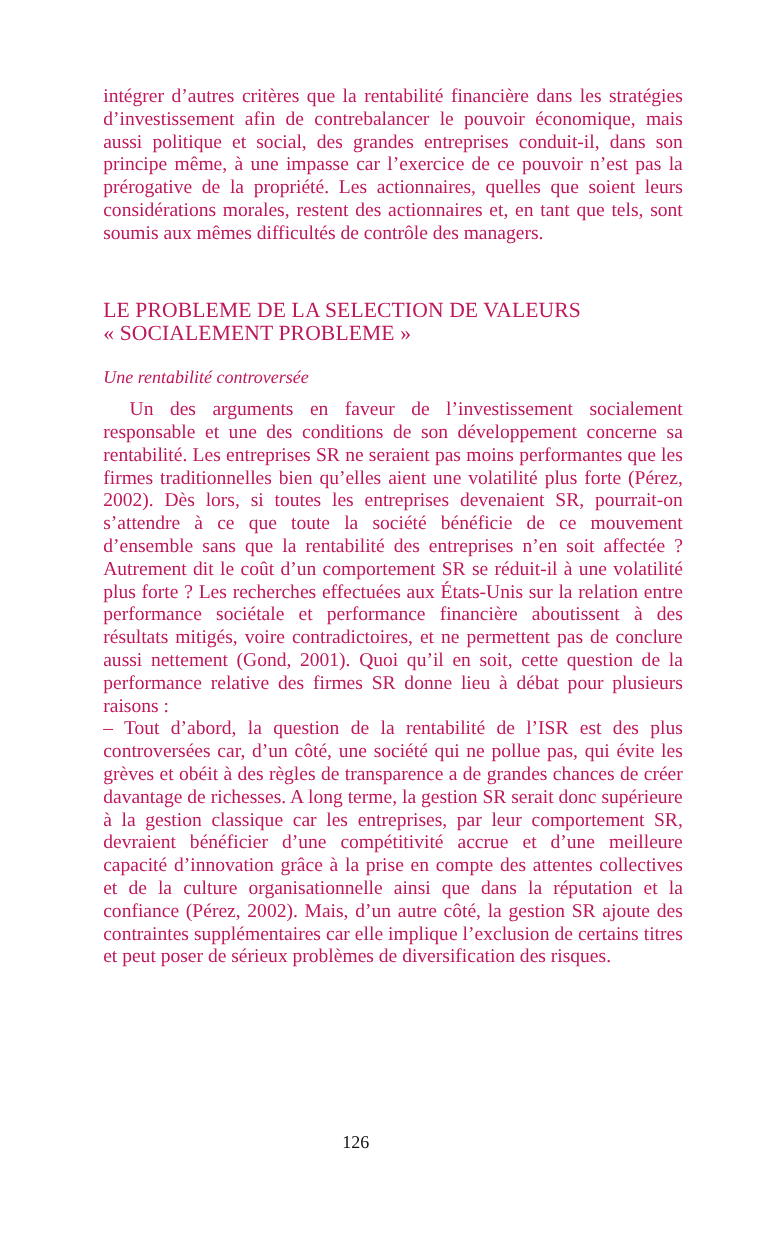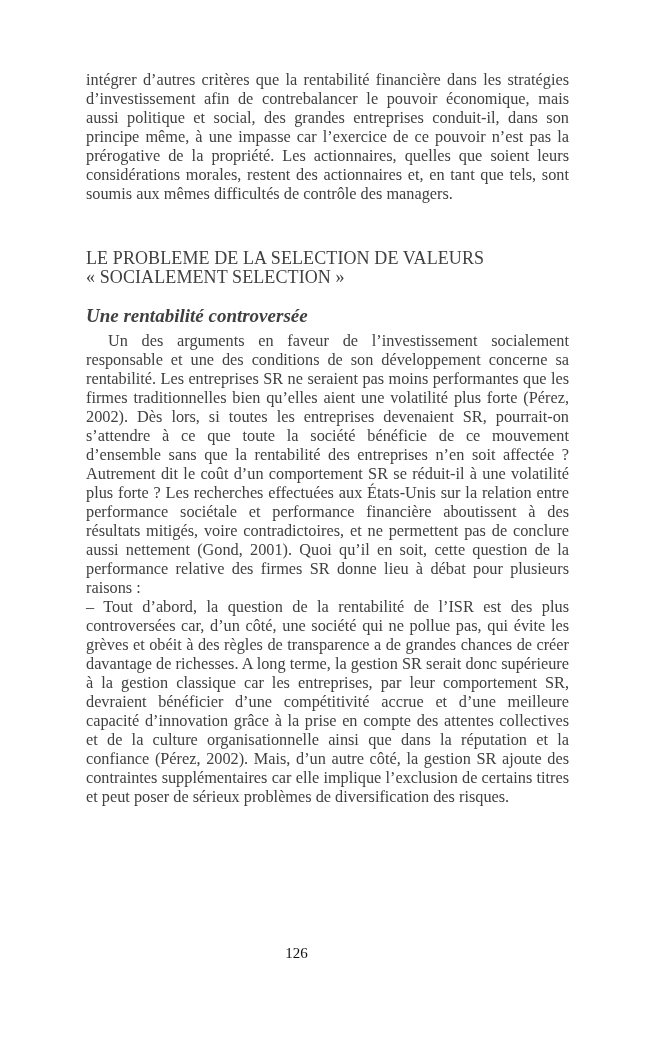--- a/index.html
+++ b/index.html
@@ -1,47 +1,47 @@
 <!DOCTYPE html>
 <html><head>
 <meta charset="utf-8">
 <style>
   html, body { margin: 0; padding: 0; background: #ffffff; }
   body { width: 650px; height: 1037px; position: relative; overflow: hidden; }
   .page {
     position: absolute; left: 86px; top: 70px; width: 483px;
     font-family: "Liberation Serif", "DejaVu Serif", serif;
-    color: #404040; font-size: 16.3px; line-height: 19px;
+    color: #be185d; font-size: 16.3px; line-height: 19px;
   }
   .para { margin: 0; text-align: justify; }
   .para.indent { text-indent: 22px; }
   .heading {
     margin: 46px 0 0 0; font-size: 18px; line-height: 19px;
     font-weight: normal; letter-spacing: 0.1px;
   }
   .subheading {
-    margin: 19px 0 0 0; font-style: italic; font-size: 19px;
-    line-height: 19px; font-weight: bold;
+    margin: 19px 0 0 0; font-style: italic; font-size: 15px;
+    line-height: 19px; font-weight: normal;
   }
   .section-body { margin-top: 6px; }
   .line-block { display: block; }
   .page-number {
     position: absolute; top: 945px; left: 0; width: 593px; text-align: center;
     font-family: "Liberation Serif", "DejaVu Serif", serif; font-size: 15px; color: #111;
   }
 </style>
 </head>
 <body>
 
 <div class="page">
   <p class="para">intégrer d’autres critères que la rentabilité financière dans les stratégies d’investissement afin de contrebalancer le pouvoir économique, mais aussi politique et social, des grandes entreprises conduit-il, dans son principe même, à une impasse car l’exercice de ce pouvoir n’est pas la prérogative de la propriété. Les actionnaires, quelles que soient leurs considé­rations morales, restent des actionnaires et, en tant que tels, sont soumis aux mêmes difficultés de contrôle des managers.</p>
 
   <h2 class="heading">
     <span class="line-block">LE PROBLEME DE LA SELECTION DE VALEURS</span>
-    <span class="line-block">« SOCIALEMENT SELECTION »</span>
+    <span class="line-block">« SOCIALEMENT PROBLEME »</span>
   </h2>
 
   <h3 class="subheading">Une rentabilité controversée</h3>
 
   <div class="section-body">
     <p class="para indent">Un des arguments en faveur de l’investissement socialement responsable et une des conditions de son développement concerne sa rentabilité. Les entreprises SR ne seraient pas moins performantes que les firmes traditionnelles bien qu’elles aient une volatilité plus forte (Pérez, 2002). Dès lors, si toutes les entreprises devenaient SR, pourrait-on s’attendre à ce que toute la société bénéficie de ce mouvement d’ensemble sans que la rentabilité des entreprises n’en soit affectée ? Autrement dit le coût d’un comportement SR se réduit-il à une volatilité plus forte ? Les recherches effectuées aux États-Unis sur la relation entre performance sociétale et performance financière aboutissent à des résultats mitigés, voire contradictoires, et ne permettent pas de conclure aussi nettement (Gond, 2001). Quoi qu’il en soit, cette question de la performance relative des firmes SR donne lieu à débat pour plusieurs raisons :</p>
     <p class="para">– Tout d’abord, la question de la rentabilité de l’ISR est des plus controversées car, d’un côté, une société qui ne pollue pas, qui évite les grèves et obéit à des règles de transparence a de grandes chances de créer davantage de richesses. A long terme, la gestion SR serait donc supérieure à la gestion classique car les entreprises, par leur comportement SR, devraient bénéficier d’une compétitivité accrue et d’une meilleure capacité d’inno­vation grâce à la prise en compte des attentes collectives et de la culture organisationnelle ainsi que dans la réputation et la confiance (Pérez, 2002). Mais, d’un autre côté, la gestion SR ajoute des contraintes supplémentaires car elle implique l’exclusion de certains titres et peut poser de sérieux problèmes de diversification des risques.</p>
   </div>
 </div>
 

